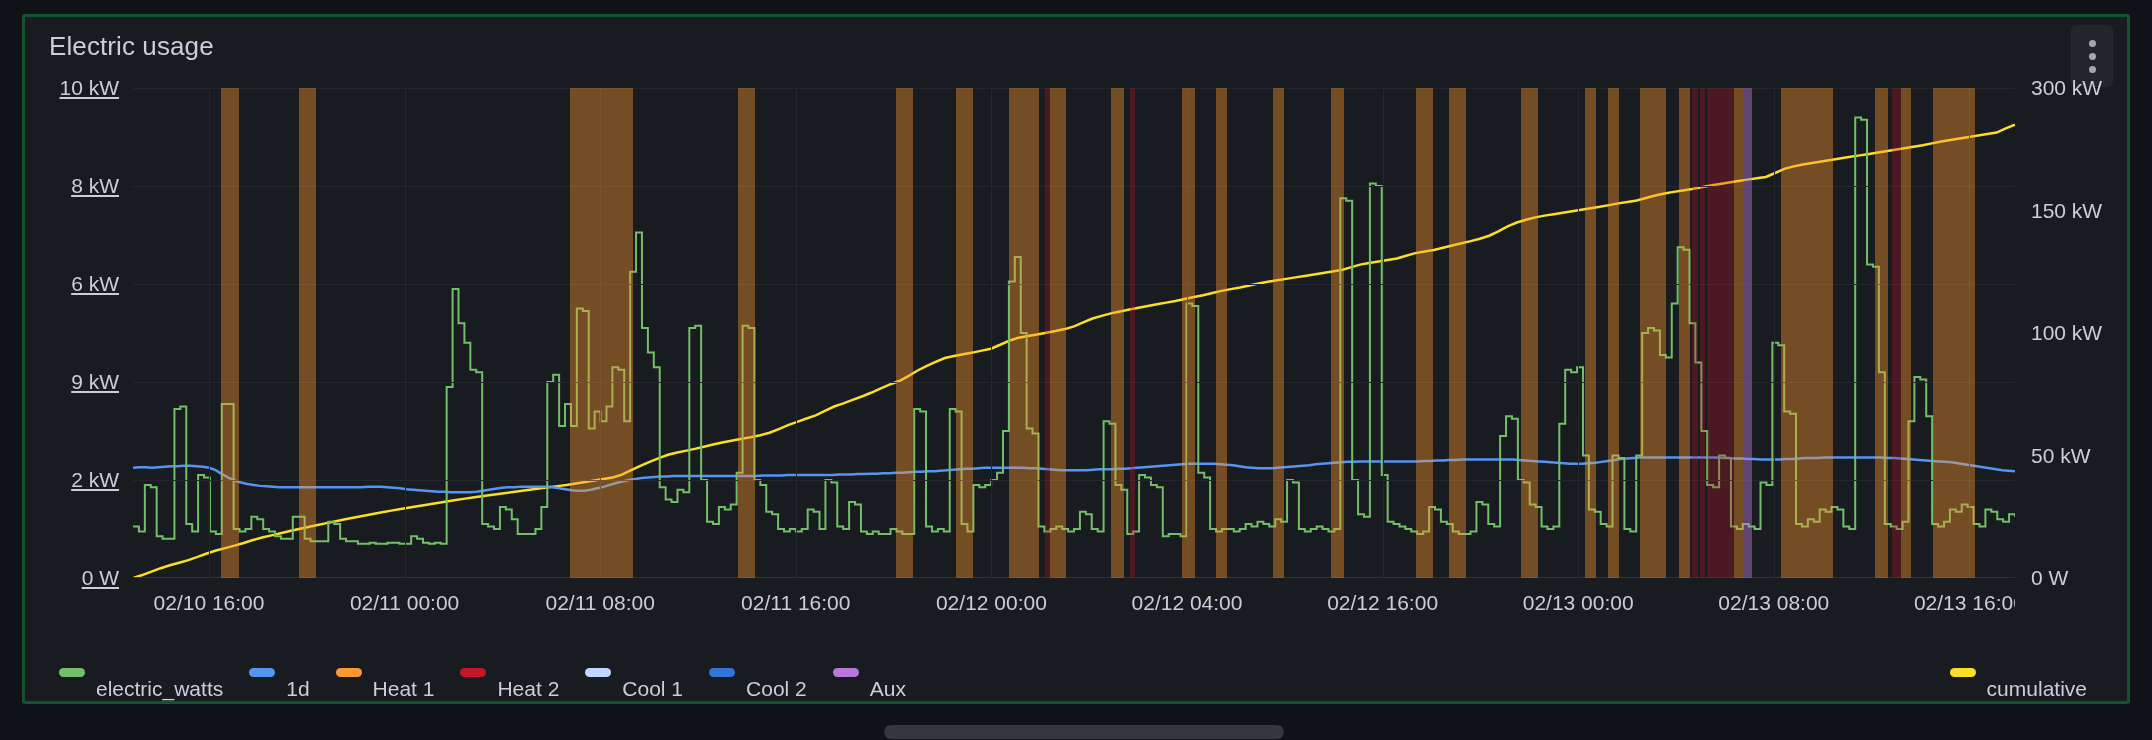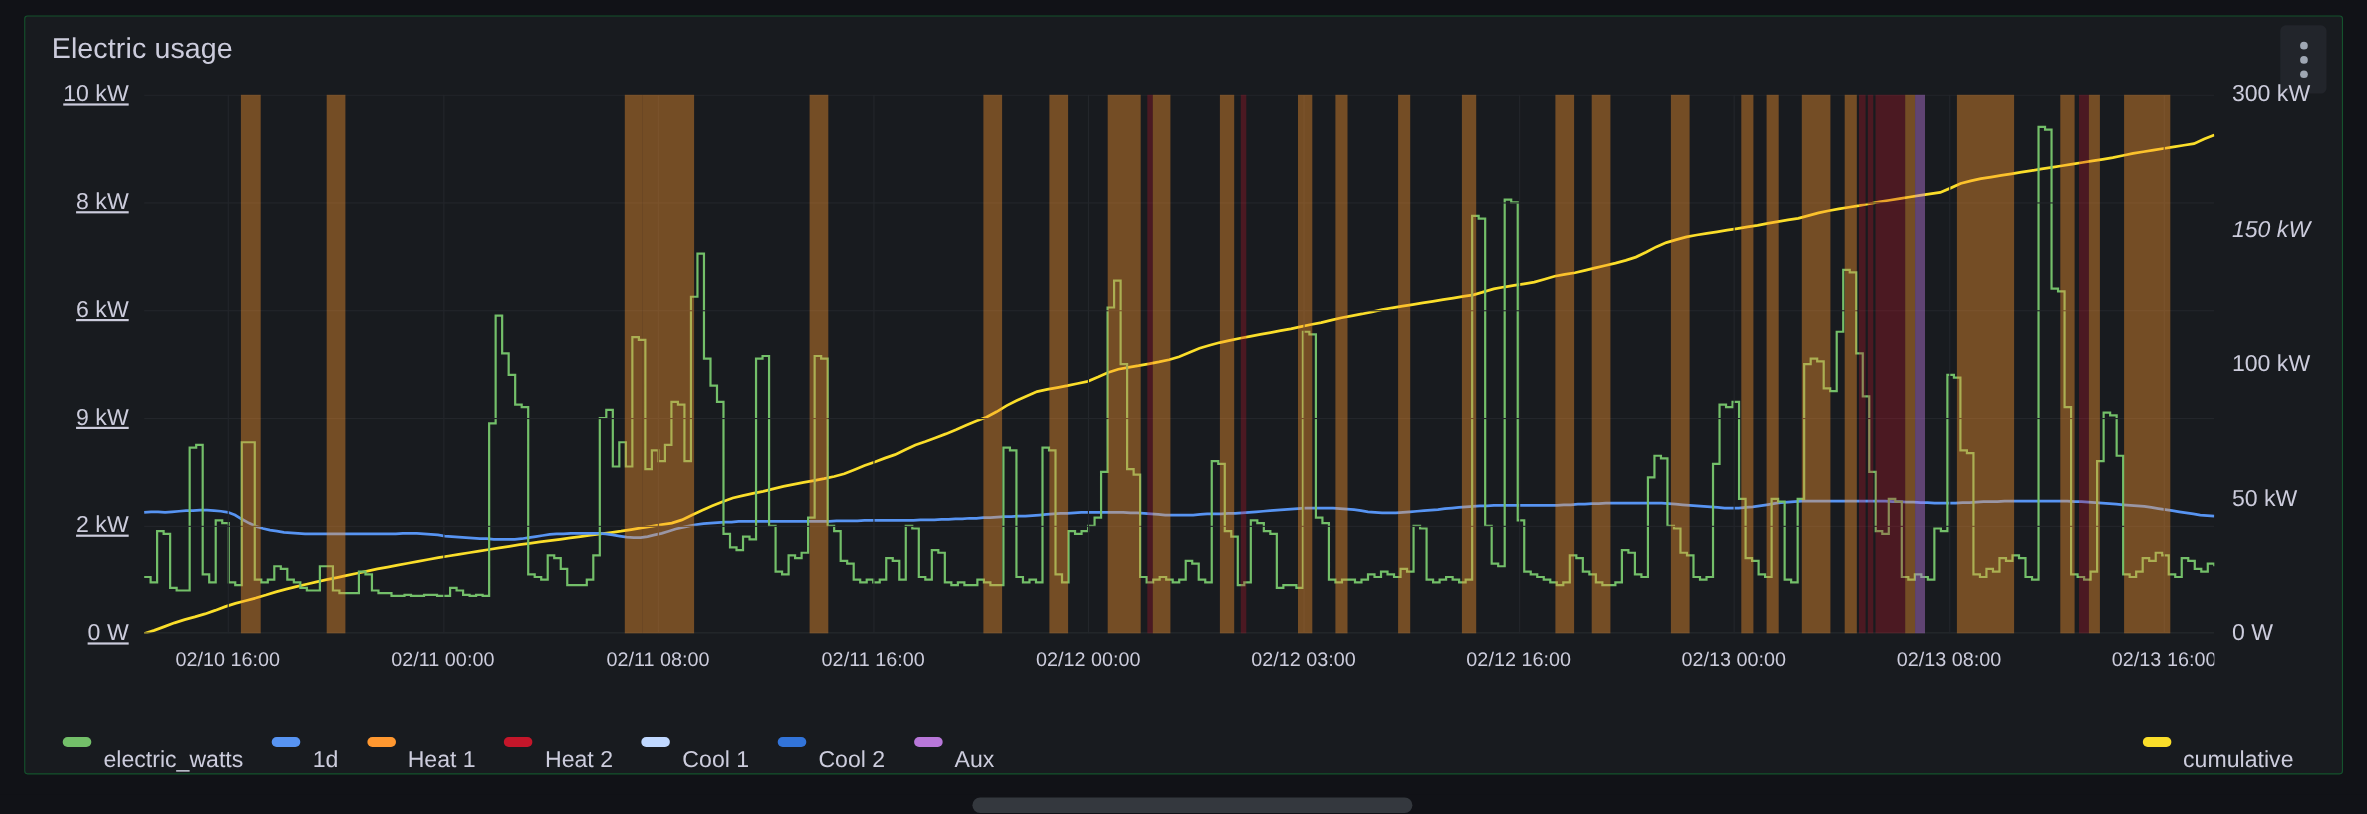--- a/index.html
+++ b/index.html
@@ -10,21 +10,21 @@
     overflow: hidden;
   }
   #root { position: relative; width: 2152px; height: 740px; background: #111217; }
 
   
   .panel {
     position: absolute;
     left: 22px; top: 14px;
     width: 2108px; height: 690px;
     background: #181b1f;
-    border: 1px solid #14532d;
+    border: 3px solid #14532d;
     border-radius: 3px;
   }
   .panel-header {
     position: relative;
     height: 58px;
     display: flex; align-items: center;
     padding: 0 18px 0 24px;
   }
   .panel-title {
     font-size: 26px;
@@ -86,21 +86,21 @@
     overflow: hidden;
   }
   .xaxis-labels {
     position: absolute;
     left: 0; top: 516px;
     width: 1882px; height: 40px;
   }
   .xtick {
     position: absolute;
     top: 0;
-    font-size: 18px;
+    font-size: 21px;
     color: #ccccdc;
     white-space: nowrap;
     transform: translateX(-50%);
   }
   .gridline-h {
     position: absolute; left: 0; width: 100%;
     height: 1px; background: #23262b;
   }
   .gridline-v {
     position: absolute; top: 0; height: 100%;
@@ -164,21 +164,21 @@
       <div class="y-axis-left" id="yAxisLeft">
           <div class="ytick" style="top: 13px;">10 kW</div>
           <div class="ytick" style="top: 111px;">8 kW</div>
           <div class="ytick" style="top: 209px;">6 kW</div>
           <div class="ytick" style="top: 307px;">9 kW</div>
           <div class="ytick" style="top: 405px;">2 kW</div>
           <div class="ytick" style="top: 503px;">0 W</div>
         </div>
       <div class="y-axis-right" id="yAxisRight">
           <div class="ytick" style="top: 13px;">300 kW</div>
-          <div class="ytick" style="top: 135.5px; font-style: italic;">150 kW</div>
+          <div class="ytick" style="top: 135.5px;">150 kW</div>
           <div class="ytick" style="top: 258px;">100 kW</div>
           <div class="ytick" style="top: 380.5px;">50 kW</div>
           <div class="ytick" style="top: 503px;">0 W</div>
         </div>
 
       <div class="canvas-area">
         <div class="plot-inner" id="plotInner">
           <svg class="series" id="svgSeries" width="1882" height="490" viewBox="0 0 1882 490" preserveAspectRatio="none">
               <polyline points="0.00,490.00 9.23,487.06 18.45,483.63 27.68,480.20 36.90,477.26 46.13,474.81 55.35,472.12 64.58,468.93 73.80,465.50 83.03,462.56 92.25,460.11 101.48,457.66 110.71,454.96 119.93,452.02 129.16,449.57 138.38,447.37 147.61,445.17 156.83,442.96 166.06,441.00 175.28,439.04 184.51,437.08 193.74,435.12 202.96,433.16 212.19,431.20 221.41,429.49 230.64,427.77 239.86,426.06 249.09,424.34 258.31,422.63 267.54,420.91 276.76,419.44 285.99,417.97 295.22,416.50 304.44,415.03 313.67,413.56 322.89,412.09 332.12,410.62 341.34,409.15 350.57,407.93 359.79,406.70 369.02,405.48 378.25,404.25 387.47,403.02 396.70,401.80 405.92,400.57 415.15,399.35 424.37,398.13 433.60,396.90 442.82,395.43 452.05,393.96 461.27,392.49 470.50,391.02 479.73,389.55 488.95,386.61 498.18,382.20 507.40,377.79 516.63,373.87 525.85,370.19 535.08,366.76 544.30,364.56 553.53,362.60 562.75,360.64 571.98,358.44 581.21,356.23 590.43,354.27 599.66,352.55 608.88,350.84 618.11,349.13 627.33,347.17 636.56,344.72 645.78,341.04 655.01,337.12 664.24,333.94 673.46,330.50 682.69,327.32 691.91,322.91 701.14,318.50 710.36,315.31 719.59,311.88 728.81,308.46 738.04,304.78 747.26,300.62 756.49,296.69 765.72,293.26 774.94,288.37 784.17,282.73 793.39,278.07 802.62,273.91 811.84,269.99 821.07,268.03 830.29,266.32 839.52,264.60 848.75,262.64 857.97,260.68 867.20,256.76 876.42,252.59 885.65,249.66 894.87,247.94 904.10,246.47 913.32,244.76 922.55,243.04 931.77,241.08 941.00,238.38 950.23,234.47 959.45,230.54 968.68,227.85 977.90,225.40 987.13,223.44 996.35,221.48 1005.58,219.76 1014.80,218.05 1024.03,216.33 1033.25,214.62 1042.48,212.90 1051.71,210.94 1060.93,208.99 1070.16,207.27 1079.38,205.06 1088.61,202.86 1097.83,201.14 1107.06,199.43 1116.28,197.47 1125.51,195.51 1134.74,193.79 1143.96,192.32 1153.19,190.86 1162.41,189.38 1171.64,187.92 1180.86,186.44 1190.09,184.97 1199.31,183.51 1208.54,182.03 1217.76,179.34 1226.99,176.64 1236.22,174.93 1245.44,173.46 1254.67,171.99 1263.89,170.52 1273.12,167.82 1282.34,165.13 1291.57,163.41 1300.79,161.94 1310.02,159.74 1319.25,157.54 1328.47,155.33 1337.70,153.13 1346.92,150.68 1356.15,147.74 1365.37,143.32 1374.60,138.43 1383.82,134.51 1393.05,131.81 1402.27,129.36 1411.50,127.64 1420.73,126.17 1429.95,124.71 1439.18,123.24 1448.40,121.76 1457.63,120.29 1466.85,118.83 1476.08,117.11 1485.30,115.39 1494.53,113.93 1503.75,112.46 1512.98,110.00 1522.21,107.56 1531.43,105.60 1540.66,103.88 1549.88,102.41 1559.11,100.94 1568.33,99.23 1577.56,97.51 1586.78,96.04 1596.01,94.57 1605.24,93.10 1614.46,91.63 1623.69,90.16 1632.91,88.94 1642.14,85.01 1651.36,80.85 1660.59,78.40 1669.81,76.44 1679.04,74.97 1688.26,73.50 1697.49,72.03 1706.72,70.56 1715.94,69.09 1725.17,67.62 1734.39,66.15 1743.62,64.68 1752.84,63.21 1762.07,61.74 1771.29,60.27 1780.52,58.80 1789.75,57.33 1798.97,55.37 1808.20,53.41 1817.42,51.94 1826.65,50.47 1835.87,49.00 1845.10,47.53 1854.32,46.06 1863.55,44.59 1872.77,40.43 1882.00,36.75" fill="none" stroke="#FADE2A" stroke-width="2.5" stroke-linejoin="miter" stroke-linecap="butt" vector-effect="non-scaling-stroke"></polyline>
               <polyline points="0.00,379.75 6.36,379.26 12.72,379.26 19.07,379.75 25.43,379.26 31.79,378.77 38.15,378.28 44.51,378.28 50.86,377.79 57.22,377.79 63.58,378.28 69.94,378.77 76.30,379.75 82.66,382.20 89.01,386.12 95.37,389.55 101.73,392.49 108.09,394.45 114.45,395.92 120.80,396.90 127.16,397.88 133.52,398.37 139.88,398.86 146.24,399.35 152.59,399.35 158.95,399.35 165.31,399.35 171.67,399.35 178.03,399.35 184.39,399.35 190.74,399.35 197.10,399.35 203.46,399.35 209.82,399.35 216.18,399.35 222.53,399.35 228.89,399.35 235.25,398.86 241.61,398.86 247.97,398.86 254.32,399.35 260.68,399.84 267.04,400.33 273.40,401.31 279.76,401.80 286.11,402.29 292.47,402.78 298.83,403.27 305.19,403.76 311.55,403.76 317.91,404.25 324.26,404.25 330.62,404.25 336.98,404.25 343.34,403.76 349.70,402.78 356.05,401.80 362.41,400.82 368.77,399.84 375.13,399.35 381.49,399.35 387.84,398.86 394.20,398.86 400.56,398.86 406.92,398.86 413.28,398.86 419.64,399.35 425.99,400.33 432.35,401.31 438.71,402.29 445.07,402.78 451.43,402.78 457.78,401.80 464.14,400.33 470.50,398.86 476.86,396.90 483.22,394.94 489.57,393.47 495.93,392.00 502.29,391.02 508.65,390.04 515.01,389.55 521.36,389.06 527.72,388.57 534.08,388.57 540.44,388.08 546.80,388.08 553.16,388.08 559.51,388.08 565.87,388.08 572.23,388.08 578.59,388.08 584.95,388.08 591.30,388.08 597.66,388.08 604.02,388.08 610.38,388.08 616.74,388.08 623.09,388.08 629.45,387.59 635.81,387.59 642.17,387.59 648.53,387.59 654.89,387.10 661.24,387.10 667.60,387.10 673.96,387.10 680.32,387.10 686.68,387.10 693.03,387.10 699.39,387.10 705.75,386.61 712.11,386.61 718.47,386.61 724.82,386.12 731.18,386.12 737.54,385.63 743.90,385.63 750.26,385.14 756.61,385.14 762.97,384.65 769.33,384.65 775.69,384.16 782.05,383.67 788.41,383.67 794.76,383.18 801.12,383.18 807.48,382.69 813.84,382.20 820.20,381.71 826.55,381.22 832.91,380.73 839.27,380.73 845.63,380.24 851.99,379.75 858.34,379.75 864.70,379.75 871.06,379.75 877.42,379.75 883.78,379.75 890.14,379.75 896.49,380.24 902.85,380.24 909.21,380.73 915.57,381.22 921.93,381.71 928.28,382.20 934.64,382.20 941.00,382.20 947.36,382.20 953.72,382.20 960.07,381.71 966.43,381.22 972.79,381.22 979.15,381.22 985.51,380.73 991.86,380.73 998.22,380.24 1004.58,379.75 1010.94,379.26 1017.30,378.77 1023.66,378.28 1030.01,377.79 1036.37,377.30 1042.73,376.81 1049.09,376.32 1055.45,375.83 1061.80,375.83 1068.16,375.83 1074.52,375.83 1080.88,375.83 1087.24,376.32 1093.59,376.81 1099.95,377.30 1106.31,378.28 1112.67,379.26 1119.03,379.75 1125.39,380.24 1131.74,380.24 1138.10,380.24 1144.46,379.75 1150.82,379.26 1157.18,378.77 1163.53,378.28 1169.89,377.79 1176.25,377.30 1182.61,376.32 1188.97,375.83 1195.32,375.34 1201.68,374.85 1208.04,374.36 1214.40,373.87 1220.76,373.87 1227.11,373.38 1233.47,373.38 1239.83,373.38 1246.19,373.38 1252.55,373.38 1258.91,373.38 1265.26,373.38 1271.62,373.38 1277.98,373.38 1284.34,373.38 1290.70,372.89 1297.05,372.89 1303.41,372.40 1309.77,372.40 1316.13,371.91 1322.49,371.91 1328.84,371.42 1335.20,371.42 1341.56,371.42 1347.92,371.42 1354.28,371.42 1360.64,371.42 1366.99,371.42 1373.35,371.42 1379.71,371.42 1386.07,371.91 1392.43,372.40 1398.78,372.89 1405.14,373.38 1411.50,373.87 1417.86,374.36 1424.22,374.85 1430.57,375.34 1436.93,375.83 1443.29,375.83 1449.65,375.83 1456.01,375.34 1462.36,374.85 1468.72,373.87 1475.08,372.89 1481.44,371.91 1487.80,370.93 1494.16,370.44 1500.51,369.95 1506.87,369.46 1513.23,369.46 1519.59,369.46 1525.95,369.46 1532.30,369.46 1538.66,369.46 1545.02,369.46 1551.38,369.46 1557.74,369.46 1564.09,369.46 1570.45,369.46 1576.81,369.46 1583.17,369.46 1589.53,369.95 1595.89,369.95 1602.24,370.44 1608.60,370.44 1614.96,370.93 1621.32,370.93 1627.68,371.42 1634.03,371.42 1640.39,371.42 1646.75,371.42 1653.11,370.93 1659.47,370.93 1665.82,370.44 1672.18,369.95 1678.54,369.95 1684.90,369.95 1691.26,369.46 1697.61,369.46 1703.97,369.46 1710.33,369.46 1716.69,369.46 1723.05,369.46 1729.41,369.46 1735.76,369.46 1742.12,369.46 1748.48,369.46 1754.84,369.95 1761.20,369.95 1767.55,370.44 1773.91,370.93 1780.27,371.42 1786.63,371.91 1792.99,372.40 1799.34,372.89 1805.70,373.38 1812.06,373.87 1818.42,374.36 1824.78,375.34 1831.14,376.32 1837.49,377.30 1843.85,378.28 1850.21,379.26 1856.57,380.24 1862.93,381.22 1869.28,382.20 1875.64,382.69 1882.00,383.18" fill="none" stroke="#5794F2" stroke-width="2.5" stroke-linejoin="miter" stroke-linecap="butt" vector-effect="non-scaling-stroke"></polyline>
@@ -233,21 +233,21 @@
             <div class="state-band" style="left: 1758.73px; width: 9.41px; background: rgb(196, 22, 42); opacity: 0.3;"></div>
             <div class="state-band" style="left: 1768.14px; width: 9.41px; background: rgb(255, 152, 48); opacity: 0.4;"></div>
             <div class="state-band" style="left: 1800.13px; width: 41.404px; background: rgb(255, 152, 48); opacity: 0.4;"></div>
           </div>
         <div class="xaxis-labels" id="xAxisLabels">
             <div class="xtick" style="left: 76px;">02/10 16:00</div>
             <div class="xtick" style="left: 271.6px;">02/11 00:00</div>
             <div class="xtick" style="left: 467.2px;">02/11 08:00</div>
             <div class="xtick" style="left: 662.8px;">02/11 16:00</div>
             <div class="xtick" style="left: 858.4px;">02/12 00:00</div>
-            <div class="xtick" style="left: 1054px;">02/12 03:00</div>
+            <div class="xtick" style="left: 1054px;">02/12 04:00</div>
             <div class="xtick" style="left: 1249.6px;">02/12 16:00</div>
             <div class="xtick" style="left: 1445.2px;">02/13 00:00</div>
             <div class="xtick" style="left: 1640.8px;">02/13 08:00</div>
             <div class="xtick" style="left: 1836.4px;">02/13 16:00</div>
           </div>
       </div>
     </div>
 
     <div class="legend">
       <div class="legend-left" id="legendLeft">

